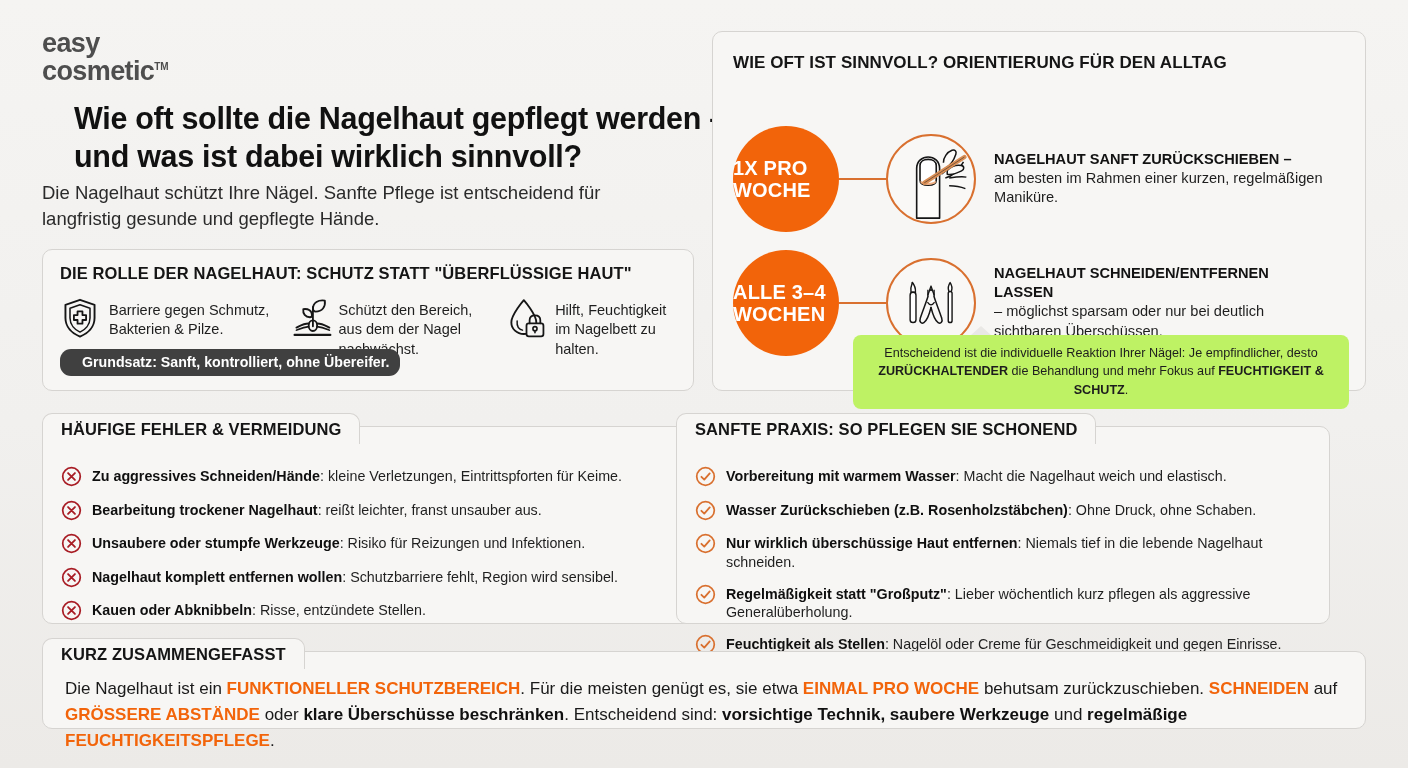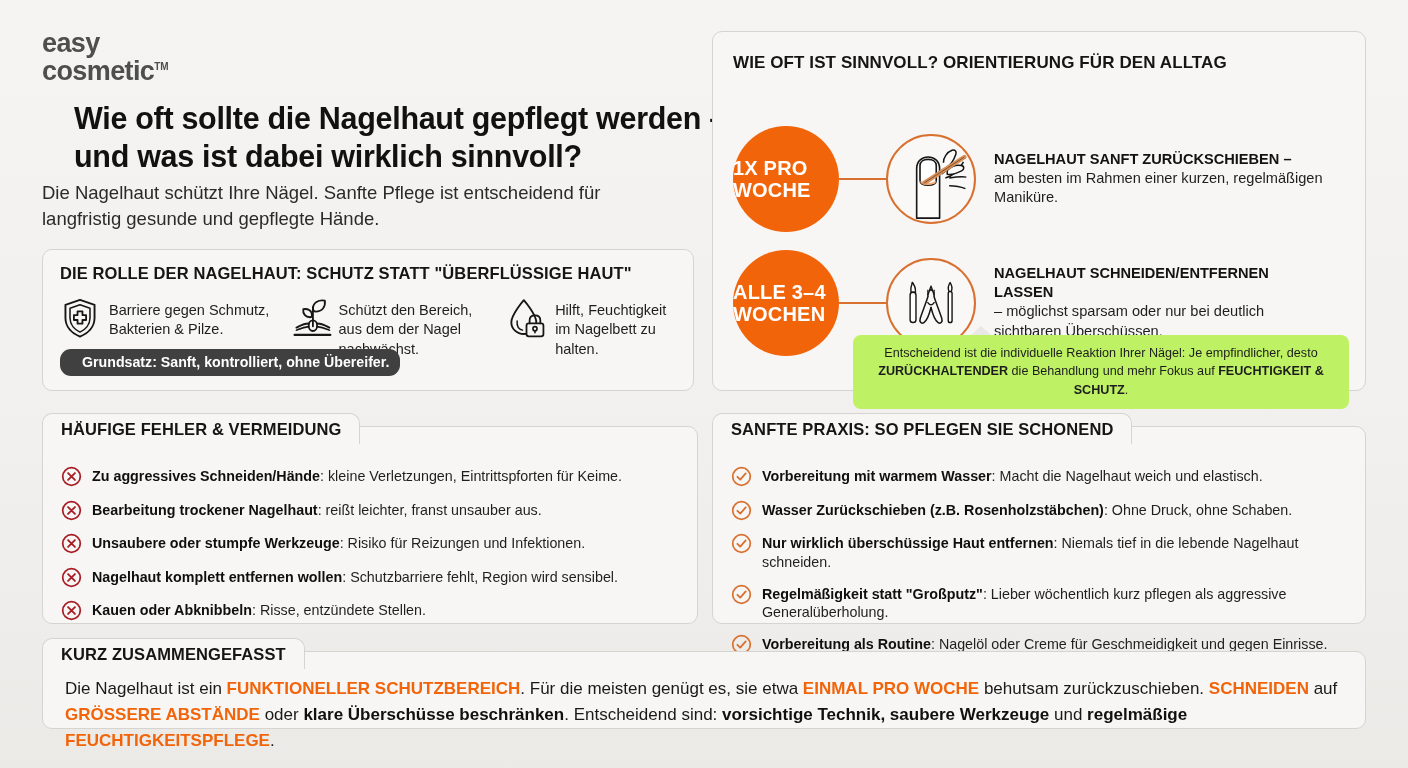--- a/index.html
+++ b/index.html
@@ -126,21 +126,21 @@
   }
   .callout-arrow {
     position:absolute; top:-9px; left:118px;
     width:0;height:0;
     border-left:10px solid transparent; border-right:10px solid transparent;
     border-bottom:9px solid #e9e8e5;
   }
 
   
   #panel-mistakes { left:42px; top:426px; width:656px; height:198px; }
-  #panel-praxis   { left:712px; top:426px; width:654px; height:198px; }
+  #panel-praxis   { left:676px; top:426px; width:654px; height:198px; }
   .list { position:absolute; left:18px; top:38px; right:12px; }
   .list-item { display:flex; align-items:flex-start; gap:10px; margin-bottom:11.5px; }
   .list-item:last-child{ margin-bottom:0; }
   .li-text { font-size:14.3px; line-height:1.3; color:#1f1f1f; padding-top:2px; }
   .li-text b { font-weight:bold; color:#0f0f0f; }
   .li-ico { flex:0 0 auto; width:21px; height:21px; margin-top:1px;}
 
   
   #panel-summary { left:42px; top:651px; width:1324px; height:78px; }
   #panel-summary .sum-text {
@@ -356,21 +356,21 @@
               <circle cx="11" cy="11" r="9.2" fill="none" stroke="#d9702f" stroke-width="1.8"></circle>
               <path d="M6.7 11.3 L9.7 14.3 L15.4 7.8" fill="none" stroke="#d9702f" stroke-width="1.9" stroke-linecap="round" stroke-linejoin="round"></path>
             </svg></span>
           <span class="li-text"><b>Regelmäßigkeit statt "Großputz"</b><span>: Lieber wöchentlich kurz pflegen als aggressive Generalüberholung.</span></span>
         </div>
         <div class="list-item">
           <span class="li-ico"><svg viewBox="0 0 22 22" width="21" height="21">
               <circle cx="11" cy="11" r="9.2" fill="none" stroke="#d9702f" stroke-width="1.8"></circle>
               <path d="M6.7 11.3 L9.7 14.3 L15.4 7.8" fill="none" stroke="#d9702f" stroke-width="1.9" stroke-linecap="round" stroke-linejoin="round"></path>
             </svg></span>
-          <span class="li-text"><b>Vorbereitung als Routine</b><span>: Nagelöl oder Creme für Geschmeidigkeit und gegen Einrisse.</span></span>
+          <span class="li-text"><b>Feuchtigkeit als Stellen</b><span>: Nagelöl oder Creme für Geschmeidigkeit und gegen Einrisse.</span></span>
         </div>
       </div>
   </section>
 
   <section class="panel" id="panel-summary">
     <div class="panel-title">KURZ ZUSAMMENGEFASST</div>
     <div class="sum-text" id="summary-text"><span>Die Nagelhaut ist ein </span><span class="hl">FUNKTIONELLER SCHUTZBEREICH</span><span>. Für die meisten genügt es, sie etwa </span><span class="hl">EINMAL PRO WOCHE</span><span> behutsam zurückzuschieben. </span><span class="hl">SCHNEIDEN</span><span> auf </span><span class="hl">GRÖSSERE ABSTÄNDE</span><span> oder </span><span class="bk">klare Überschüsse beschränken</span><span>. Entscheidend sind: </span><span class="bk">vorsichtige Technik, saubere Werkzeuge</span><span> und </span><span class="bk">regelmäßige</span><span> </span><span class="hl">FEUCHTIGKEITSPFLEGE</span><span>.</span></div>
   </section>
 
 </div>

